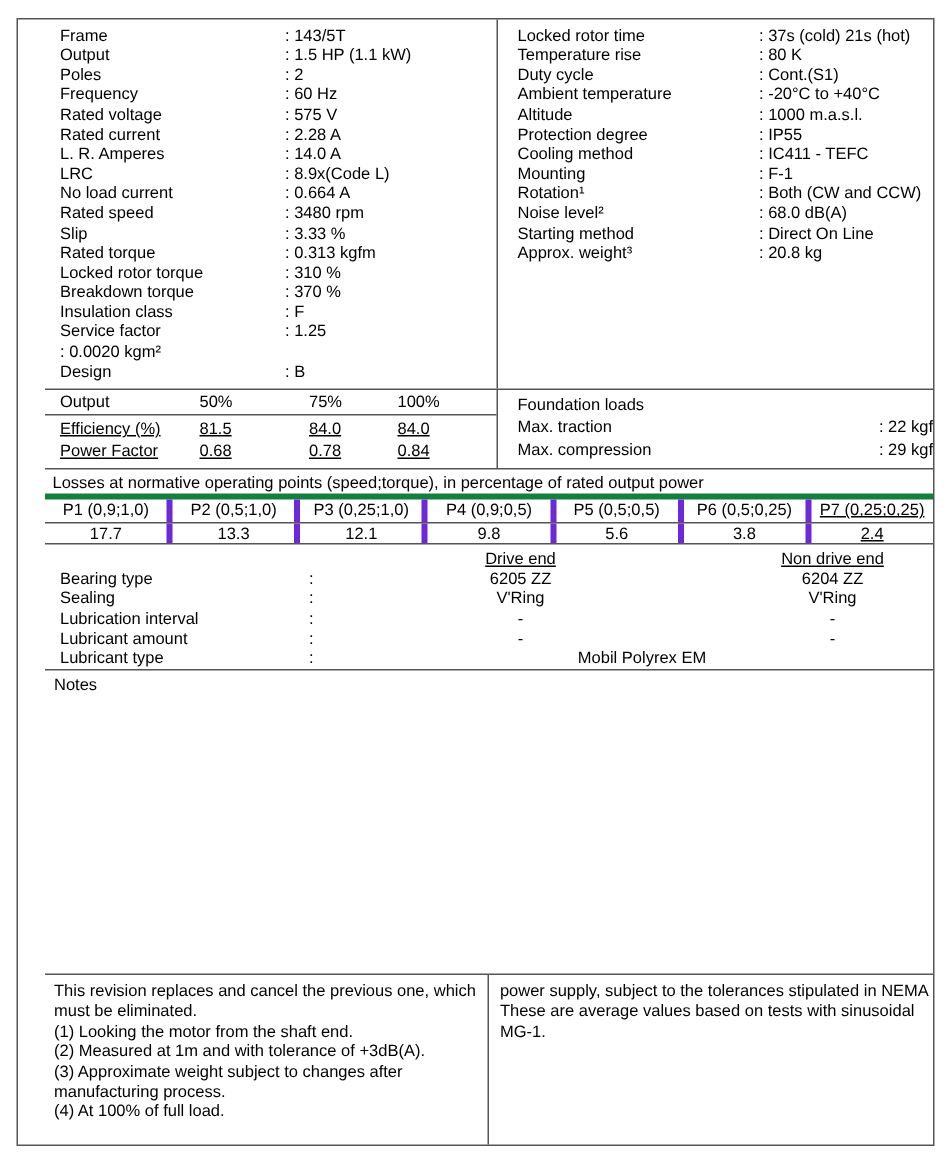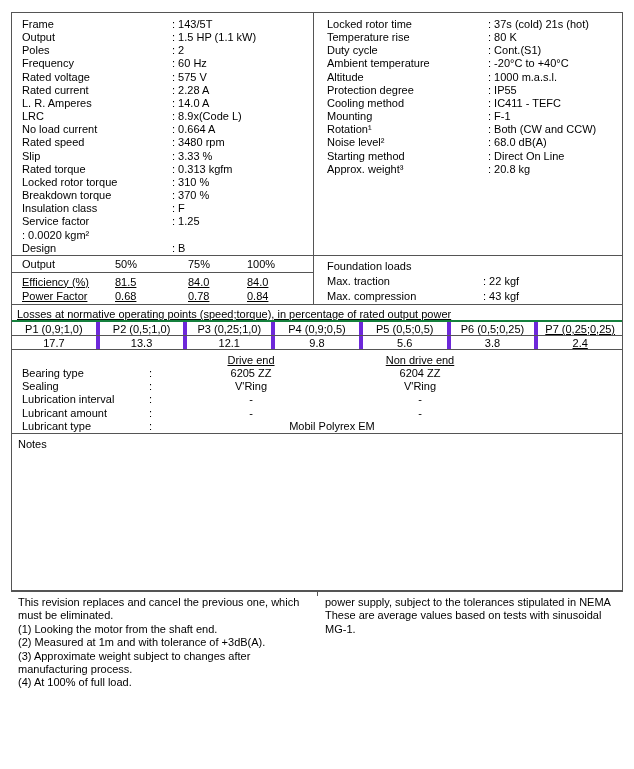--- a/index.html
+++ b/index.html
@@ -2,23 +2,23 @@
 <html><head>
 <meta charset="utf-8">
 <style>
   html,body{margin:0;padding:0;}
   body{
     width:634px;height:769px;position:relative;background:#ffffff;
     font-family:"Liberation Sans", sans-serif;color:#000;
     -webkit-font-smoothing:antialiased;
   }
   .sheet{
-    position:absolute;left:11px;top:12px;width:612px;height:580px;
+    position:absolute;left:11px;top:12px;width:612px;height:752px;
     border:1px solid #555;box-sizing:border-box;
-    display:flex;flex-direction:column;font-size:11px;background:#fff;
+    display:flex;flex-direction:column;font-size:11px;background:#fff;padding-left:18px;
   }
 
   
   .sec-top{display:flex;height:247px;border-bottom:1px solid #555;box-sizing:border-box;}
   .col-l{width:302px;border-right:1px solid #555;box-sizing:border-box;padding:5px 0 0 10px;}
   .col-r{flex:1;padding:5px 0 0 13px;}
   .spec{display:flex;line-height:13.15px;white-space:nowrap;}
   .col-l .spec .lbl{width:150px;flex:none;}
   .col-r .spec .lbl{width:161px;flex:none;}
 
@@ -27,34 +27,34 @@
   .perf-l{width:302px;border-right:1px solid #555;box-sizing:border-box;}
   .perf-head{display:flex;height:17px;border-bottom:1px solid #555;box-sizing:border-box;padding:2px 0 0 10px;}
   .perf-row{display:flex;padding-left:10px;line-height:14.5px;}
   .perf-body{padding-top:2px;text-decoration:underline;}
   .pc0{width:93px;flex:none;}
   .pc1{width:73px;flex:none;}
   .pc2{width:59px;flex:none;}
   .pc3{flex:1;}
   .perf-r{flex:1;padding:3px 0 0 13px;}
   .found-title{line-height:15px;}
-  .found-row{display:flex;line-height:15px;}
+  .found-row{display:flex;line-height:15px;justify-content:space-between;}
   .found-row .lbl{width:156px;flex:none;}
 
   
-  .losses-title{height:20px;border-bottom:2px solid #15803d;box-sizing:border-box;padding:3px 0 0 5px;text-decoration:underline;}
+  .losses-title{height:20px;border-bottom:4px solid #15803d;box-sizing:border-box;padding:3px 0 0 5px;}
   .losses-head,.losses-vals{display:flex;border-bottom:1px solid #555;box-sizing:border-box;text-align:center;}
   .losses-head{height:16px;}
   .losses-vals{height:14px;}
   .losses-head .cell,.losses-vals .cell{flex:1;border-right:4px solid #6d28d9;box-sizing:border-box;padding-top:1px;}
   .losses-head .cell:last-child,.losses-vals .cell:last-child{border-right:none;text-decoration:underline;}
 
   
   .sec-bearings{height:84px;border-bottom:1px solid #555;box-sizing:border-box;padding:4px 0 0 0;}
-  .b-row{display:flex;line-height:13.2px;padding-left:10px;white-space:nowrap;}
+  .b-row{display:flex;line-height:13.2px;padding-left:10px;white-space:nowrap;gap:39px;}
   .b-lbl{width:127px;flex:none;}
   .b-sep{width:14px;flex:none;}
   .b-drive{width:176px;flex:none;text-align:center;}
   .b-non{width:162px;flex:none;text-align:center;}
   .b-span{width:338px;flex:none;text-align:center;}
   .u{text-decoration:underline;}
 
   
   .sec-notes{height:203px;border-bottom:1px solid #555;box-sizing:border-box;padding:4px 0 0 6px;}
 
@@ -219,21 +219,21 @@
       </div>
     </div>
     <div class="perf-r">
       <div class="found-title">Foundation loads</div>
       <div class="found-row">
           <span class="lbl">Max. traction</span>
           <span>: 22 kgf</span>
         </div>
       <div class="found-row">
           <span class="lbl">Max. compression</span>
-          <span>: 43 kgf</span>
+          <span>: 29 kgf</span>
         </div>
     </div>
   </div>
 
   <div class="losses-title">Losses at normative operating points (speed;torque), in percentage of rated output power</div>
   <div class="losses-head">
     <span class="cell">P1 (0,9;1,0)</span>
     <span class="cell">P2 (0,5;1,0)</span>
     <span class="cell">P3 (0,25;1,0)</span>
     <span class="cell">P4 (0,9;0,5)</span>

